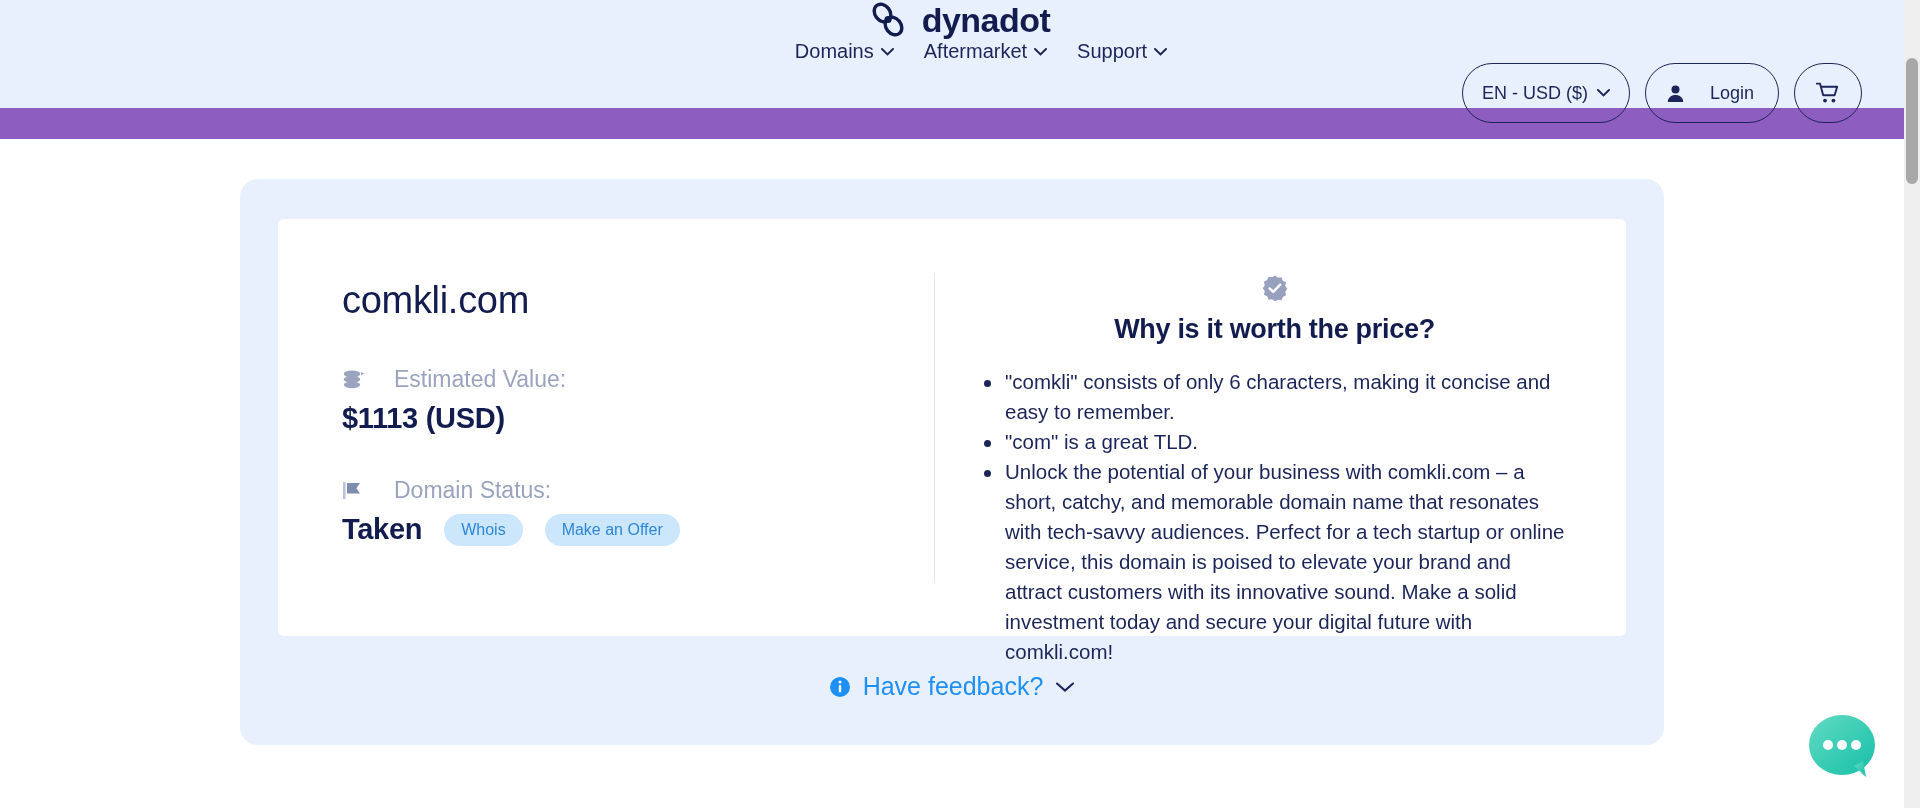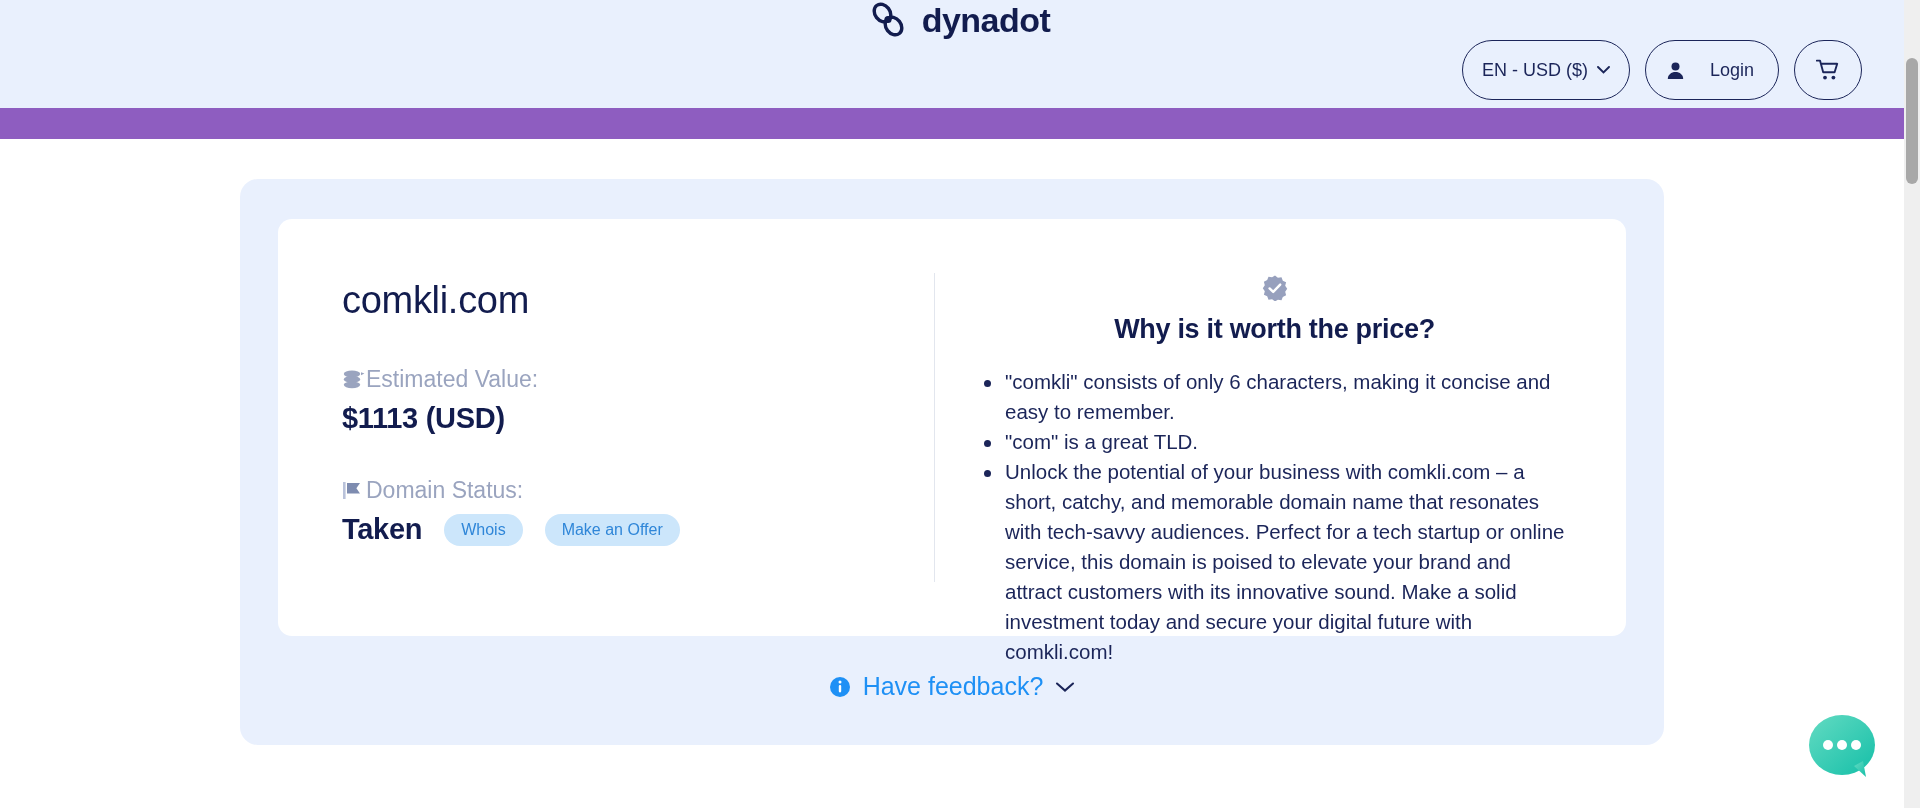--- a/index.html
+++ b/index.html
@@ -53,31 +53,31 @@
     padding-top: 40px;
     display: flex; justify-content: center;
   }
   .outer-card {
     width: 1424px; background: #e9f0fd;
     border-radius: 18px;
     padding: 40px 38px 0 38px;
     height: 566px;
   }
   .inner-card {
-    background: #ffffff; border-radius: 14px;
+    background: #ffffff; border-radius: 6px;
     display: flex; padding: 48px 56px 54px 36px;
     height: 417px;
   }
   .left-pane { width: 620px; padding-left: 28px; padding-top: 12px; }
   .domain-title {
     font-size: 38px; color: #121c4e; font-weight: 400;
     letter-spacing: -0.3px; margin-bottom: 44px;
   }
   .field-label {
-    display: flex; align-items: center; gap: 0;
+    display: flex; align-items: center; gap: 28px;
     font-size: 23px; color: #9aa4bf; margin-bottom: 9px;
   }
   .field-value { font-size: 29px; color: #121c4e; font-weight: bold; letter-spacing:-0.3px; }
   .value-row { display: flex; align-items: center; gap: 22px; }
   .spacer-block { height: 42px; }
   .tag {
     background: #cce6fb; color: #2f86d8;
     border-radius: 30px; font-size: 16px;
     padding: 7px 17px; cursor: pointer; white-space: nowrap;
   }
@@ -132,20 +132,40 @@
       <svg class="brand-logo" viewBox="0 0 40 40">
         <g fill="none" stroke="#121c4e" stroke-width="3.4">
           <ellipse cx="14.5" cy="13" rx="7.5" ry="9.5" transform="rotate(-38 14.5 13)"></ellipse>
           <ellipse cx="25.5" cy="26" rx="7.5" ry="9.5" transform="rotate(-38 25.5 26)"></ellipse>
         </g>
         <circle cx="20" cy="19.5" r="3.6" fill="#121c4e"></circle>
       </svg>
       <span class="brand-name">dynadot</span>
     </div>
 
+    <div class="nav">
+      <div class="nav-item">
+        <span>Domains</span>
+        <svg class="chev" viewBox="0 0 13 8">
+          <path d="M1 1l5.5 5.5L12 1" stroke="#1b2559" stroke-width="1.9" fill="none" stroke-linecap="round"></path>
+        </svg>
+      </div>
+      <div class="nav-item">
+        <span>Aftermarket</span>
+        <svg class="chev" viewBox="0 0 13 8">
+          <path d="M1 1l5.5 5.5L12 1" stroke="#1b2559" stroke-width="1.9" fill="none" stroke-linecap="round"></path>
+        </svg>
+      </div>
+      <div class="nav-item">
+        <span>Support</span>
+        <svg class="chev" viewBox="0 0 13 8">
+          <path d="M1 1l5.5 5.5L12 1" stroke="#1b2559" stroke-width="1.9" fill="none" stroke-linecap="round"></path>
+        </svg>
+      </div>
+    </div>
 
     <div class="header-right">
       <div class="pill pill-lang">
         <span>EN - USD ($)</span>
         <svg class="chev" viewBox="0 0 13 8">
           <path d="M1 1l5.5 5.5L12 1" stroke="#1b2559" stroke-width="1.9" fill="none" stroke-linecap="round"></path>
         </svg>
       </div>
       <div class="pill pill-login">
         <svg width="19" height="19" viewBox="0 0 19 19">

